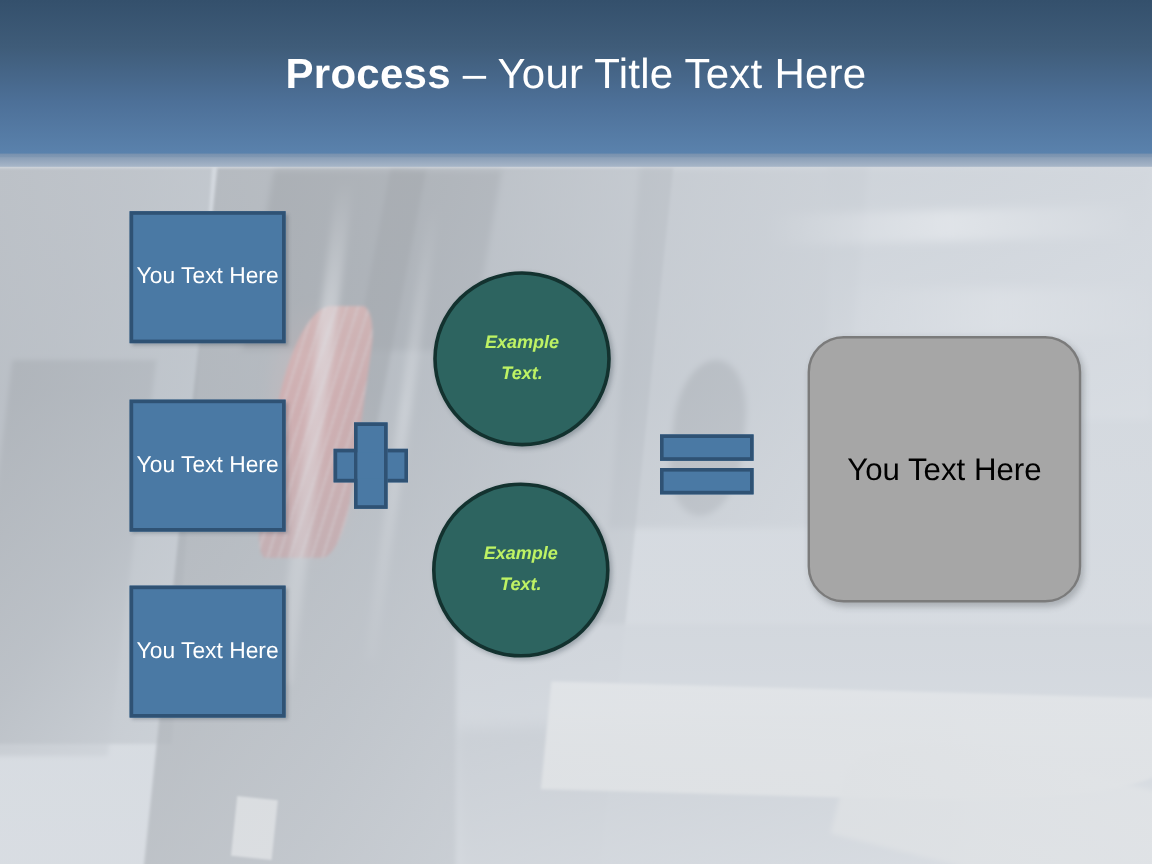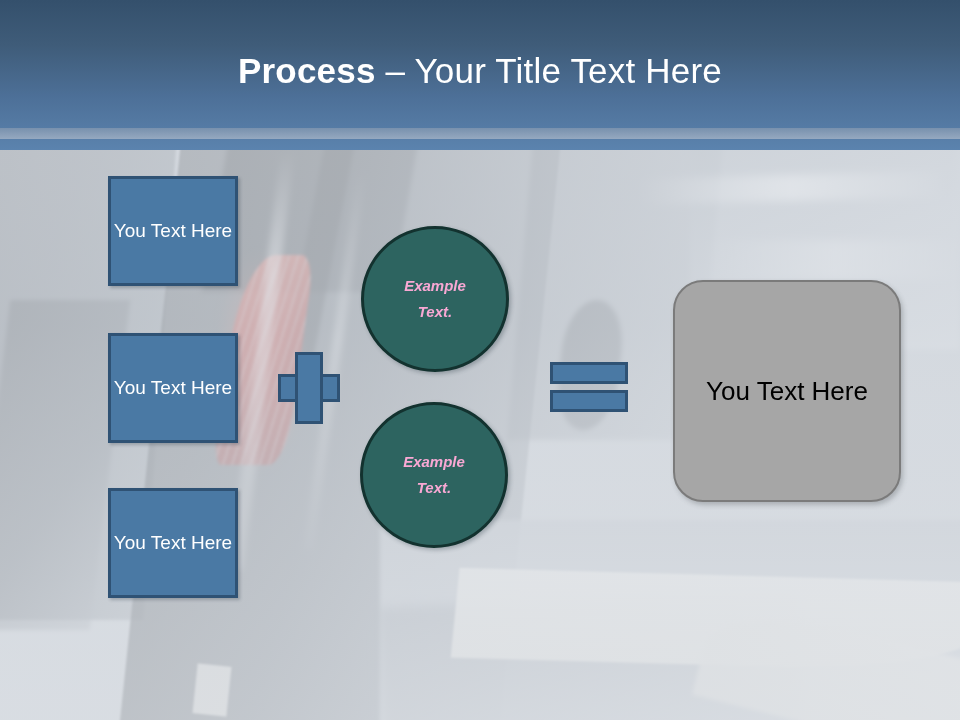--- a/index.html
+++ b/index.html
@@ -167,21 +167,21 @@
   .photo-wash {
     position: absolute;
     inset: 0;
     background: linear-gradient(180deg, rgba(223,227,232,.74) 0%, rgba(216,221,227,.72) 45%, rgba(222,226,231,.76) 100%);
   }
 
   
   .title-bar {
     position: absolute;
     left: 0; top: 0;
-    width: 960px; height: 150px;
+    width: 960px; height: 131px;
     background: linear-gradient(180deg, #34506c 0%, #3f5c79 30%, #4d7098 65%, #5b83ae 100%);
     display: flex;
     align-items: center;
     justify-content: center;
   }
   .title-strip {
     position: absolute;
     left: 0; top: 128px;
     width: 960px; height: 11px;
     background: linear-gradient(180deg, rgba(122,146,174,.95) 0%, rgba(160,176,196,.85) 100%);
@@ -245,21 +245,21 @@
     height: 146px;
     border-radius: 50%;
     background: #2d6460;
     border: 3px solid #13322f;
     box-sizing: border-box;
     display: flex;
     flex-direction: column;
     align-items: center;
     justify-content: center;
     text-align: center;
-    color: #f9a8d4;
+    color: #bef264;
     font-size: 15px;
     font-weight: bold;
     font-style: italic;
     line-height: 1.75;
     box-shadow: 2px 2px 4px rgba(30,45,55,.3);
   }
   #green-circle-1 { left: 361px; top: 226px; }
   #green-circle-2 { left: 360px; top: 402px; }
 
   

